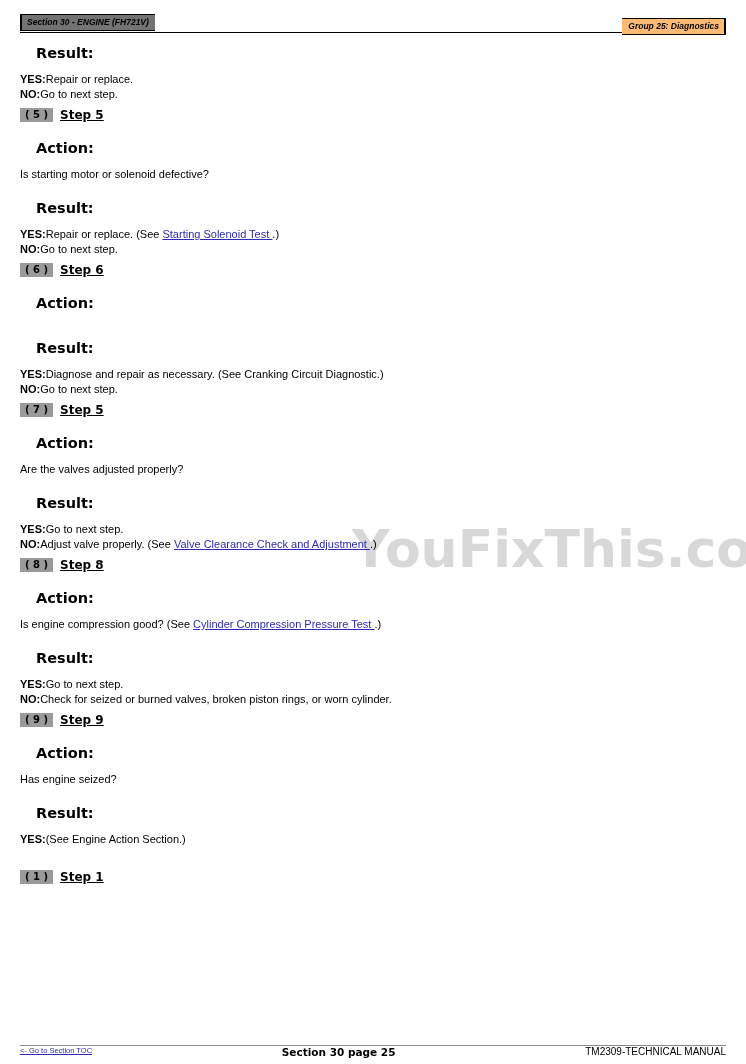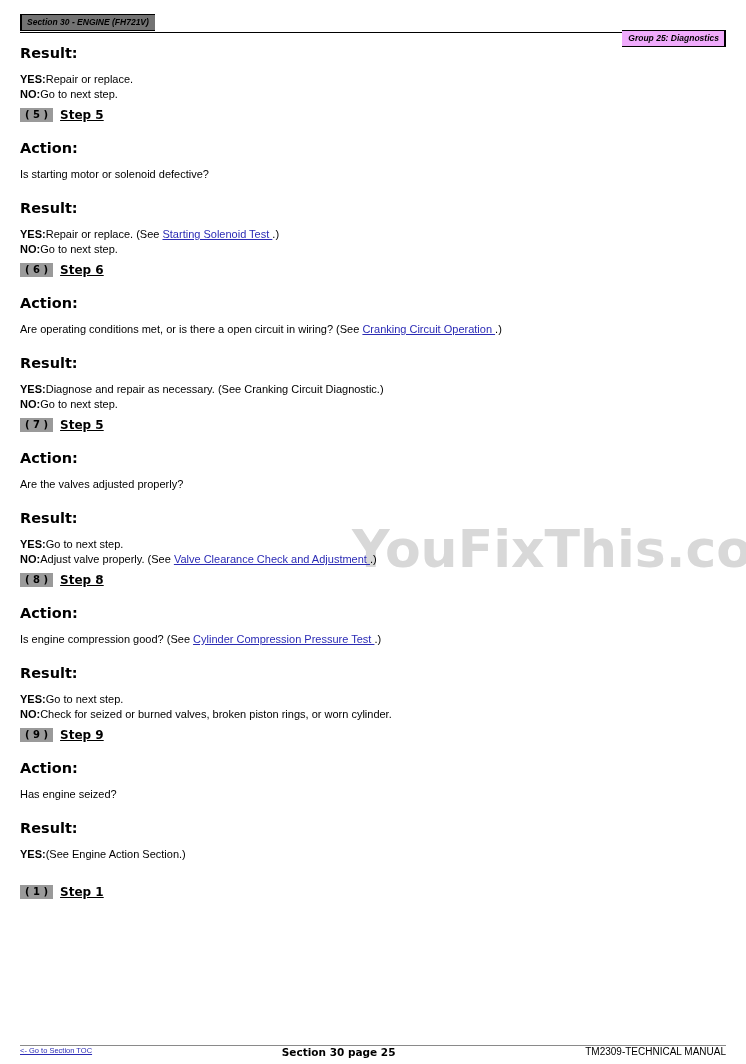--- a/index.html
+++ b/index.html
@@ -40,30 +40,30 @@
     padding: 2px 6px 2px 5px;
     font-size: 8.5px;
     font-weight: bold;
     font-style: italic;
     line-height: 11px;
     background: #737373;
   }
   .header-right {
     position: absolute;
     right: 0;
-    top: 16px;
+    top: 4px;
     border-right: 2px solid #000;
     border-top: 1px solid #000;
     border-bottom: 1px solid #000;
     padding: 2px 5px 2px 6px;
     font-size: 8.5px;
     font-weight: bold;
     font-style: italic;
     line-height: 11px;
-    background: #f0abfc;
+    background: #fdba74;
   }
 
   
   .watermark {
     position: absolute;
     left: 352px;
     top: 505px;
     font-size: 52px;
     font-weight: bold;
     color: #d8d8d8;
@@ -76,21 +76,21 @@
 
   
   .content {
     position: relative;
     z-index: 1;
     margin-top: 11px;
   }
   .h-result, .h-action {
     font-size: 14.5px;
     font-weight: bold;
-    margin: 0 0 0 0;
+    margin: 0 0 0 16px;
     padding: 0;
     line-height: 18px;
     font-family: "DejaVu Sans", sans-serif;
   }
   .spacer-before-head { height: 17px; }
   .spacer-small { height: 10px; }
 
   .line {
     font-size: 11px;
     line-height: 15px;
@@ -203,21 +203,20 @@
     <div class="line"><span class="lbl">NO:</span><span>Go to next step.</span></div>
 
     <div class="step-row">
       <span class="step-num">( 6 )</span>
       <span class="step-label">Step 6</span>
     </div>
 
     <div class="spacer-before-head"></div>
     <div class="h-action">Action:</div>
     <div class="spacer-small"></div>
-    <div class="line"><span>Are operating conditions met, or is there a open circuit in wiring? (See </span><a class="link" href="#">Cranking Circuit Operation </a><span>.)</span></div>
 
     <div class="spacer-before-head"></div>
     <div class="h-result">Result:</div>
     <div class="spacer-small"></div>
     <div class="line"><span class="lbl">YES:</span><span>Diagnose and repair as necessary. (See Cranking Circuit Diagnostic.)</span></div>
     <div class="line"><span class="lbl">NO:</span><span>Go to next step.</span></div>
 
     <div class="step-row">
       <span class="step-num">( 7 )</span>
       <span class="step-label">Step 5</span>

